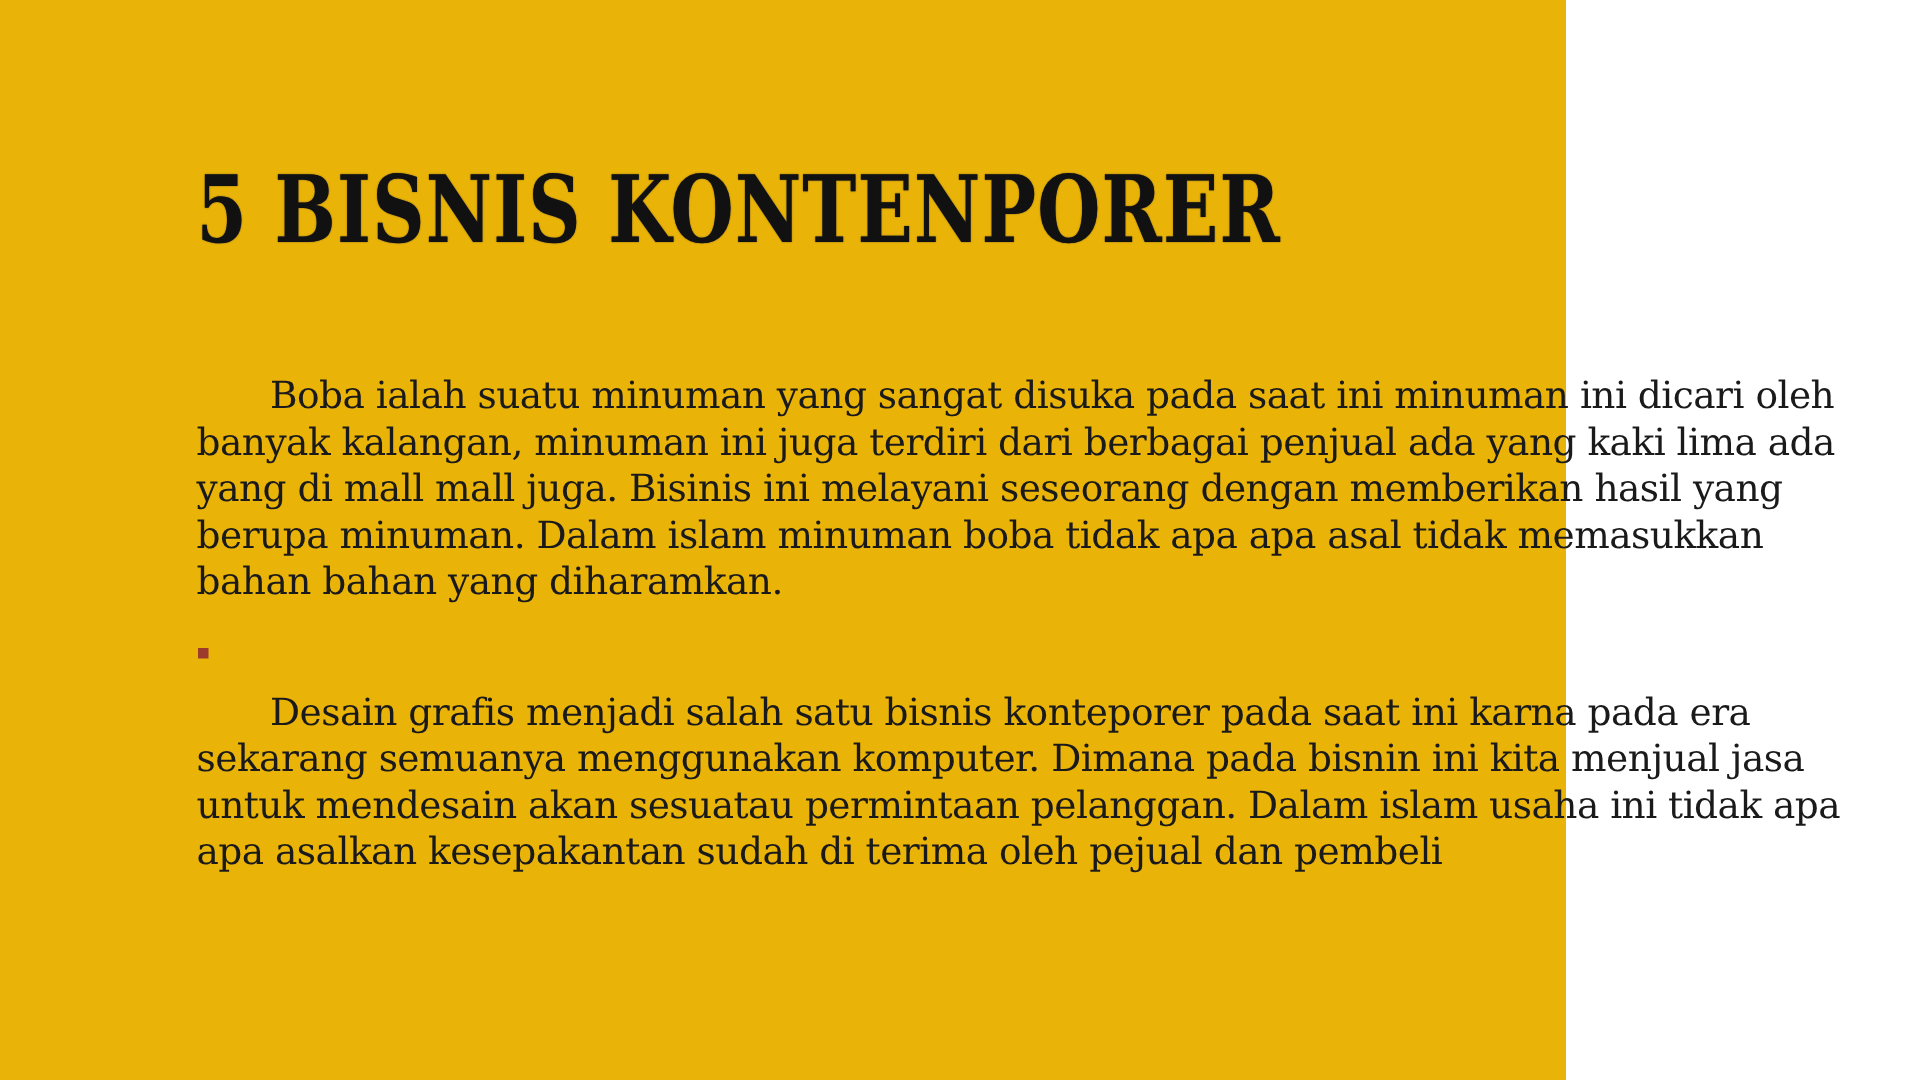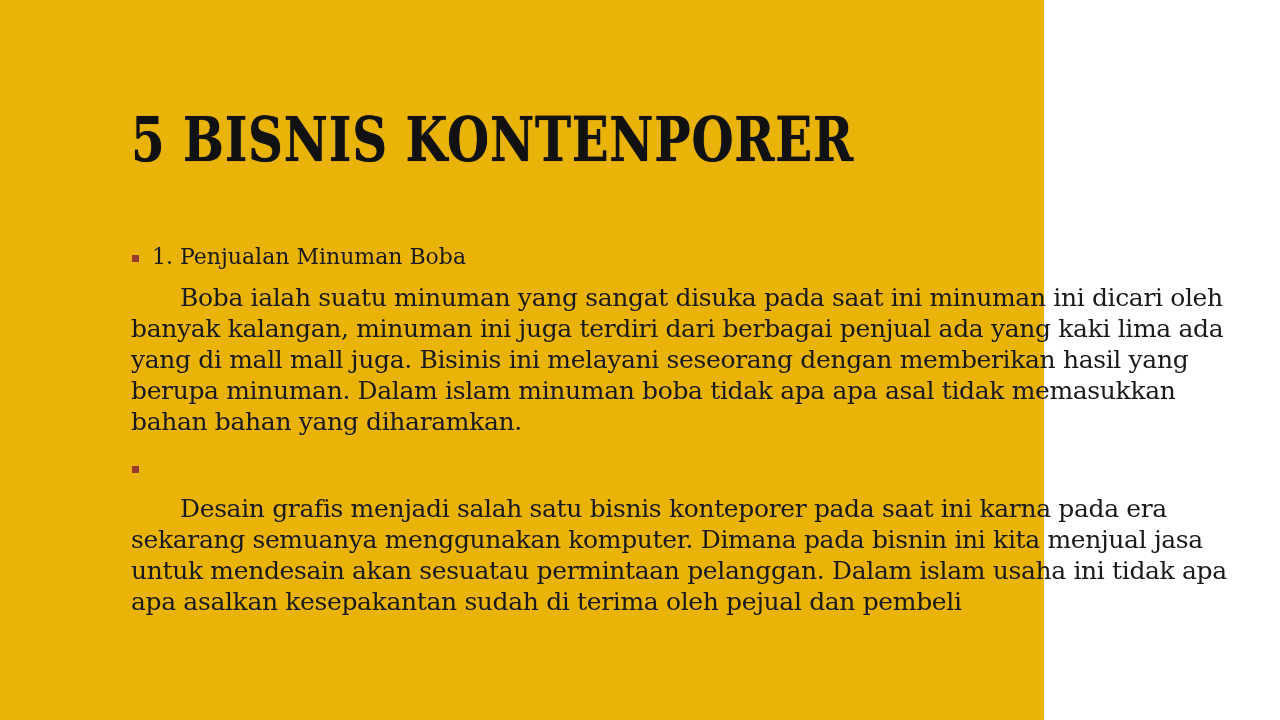--- a/index.html
+++ b/index.html
@@ -73,24 +73,20 @@
     .gap-after-heading { height: 8px; }
     .gap-after-para { height: 14px; }
   </style>
 </head>
 <body>
 
 <div class="slide">
   <h1 class="title">5 BISNIS KONTENPORER</h1>
 
   <div class="content">
-    <div class="bullet-row">
-      <span class="bullet"></span>
-      <span>1. Penjualan Minuman Boba</span>
-    </div>
     <div class="gap-after-heading"></div>
     <p class="para">Boba ialah suatu minuman yang sangat disuka pada saat ini minuman ini dicari oleh banyak kalangan, minuman ini juga terdiri dari berbagai penjual ada yang kaki lima ada yang di mall mall juga. Bisinis ini melayani seseorang dengan memberikan hasil yang berupa minuman. Dalam islam minuman boba tidak apa apa asal tidak memasukkan bahan bahan yang diharamkan.</p>
     <div class="gap-after-para"></div>
 
     <div class="bullet-row">
       <span class="bullet"></span>
     </div>
     <div class="gap-after-heading"></div>
     <p class="para">Desain grafis menjadi salah satu bisnis konteporer pada saat ini karna pada era sekarang semuanya menggunakan komputer. Dimana pada bisnin ini kita menjual jasa untuk mendesain akan sesuatau permintaan pelanggan. Dalam islam usaha ini tidak apa apa asalkan kesepakantan sudah di terima oleh pejual dan pembeli</p>
   </div>

